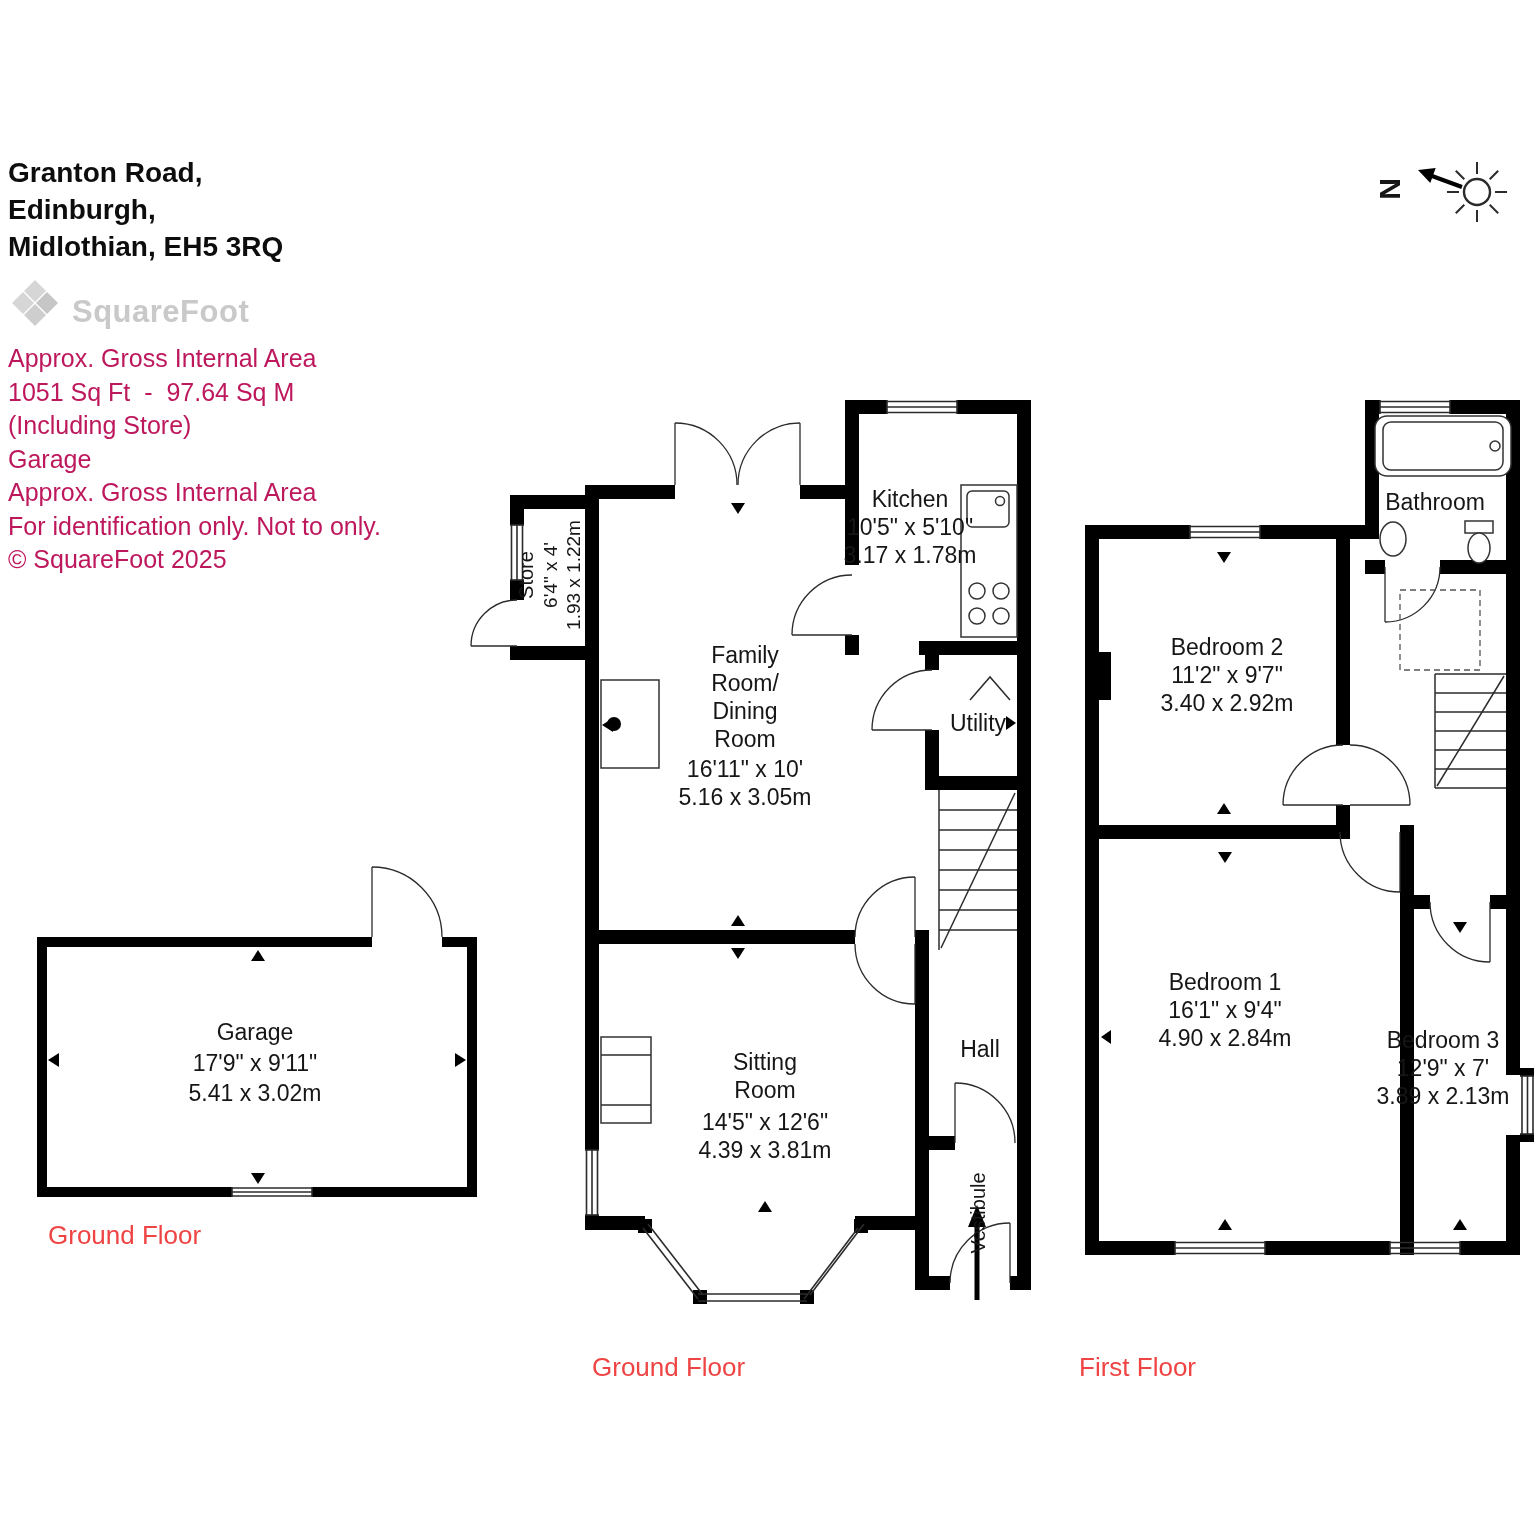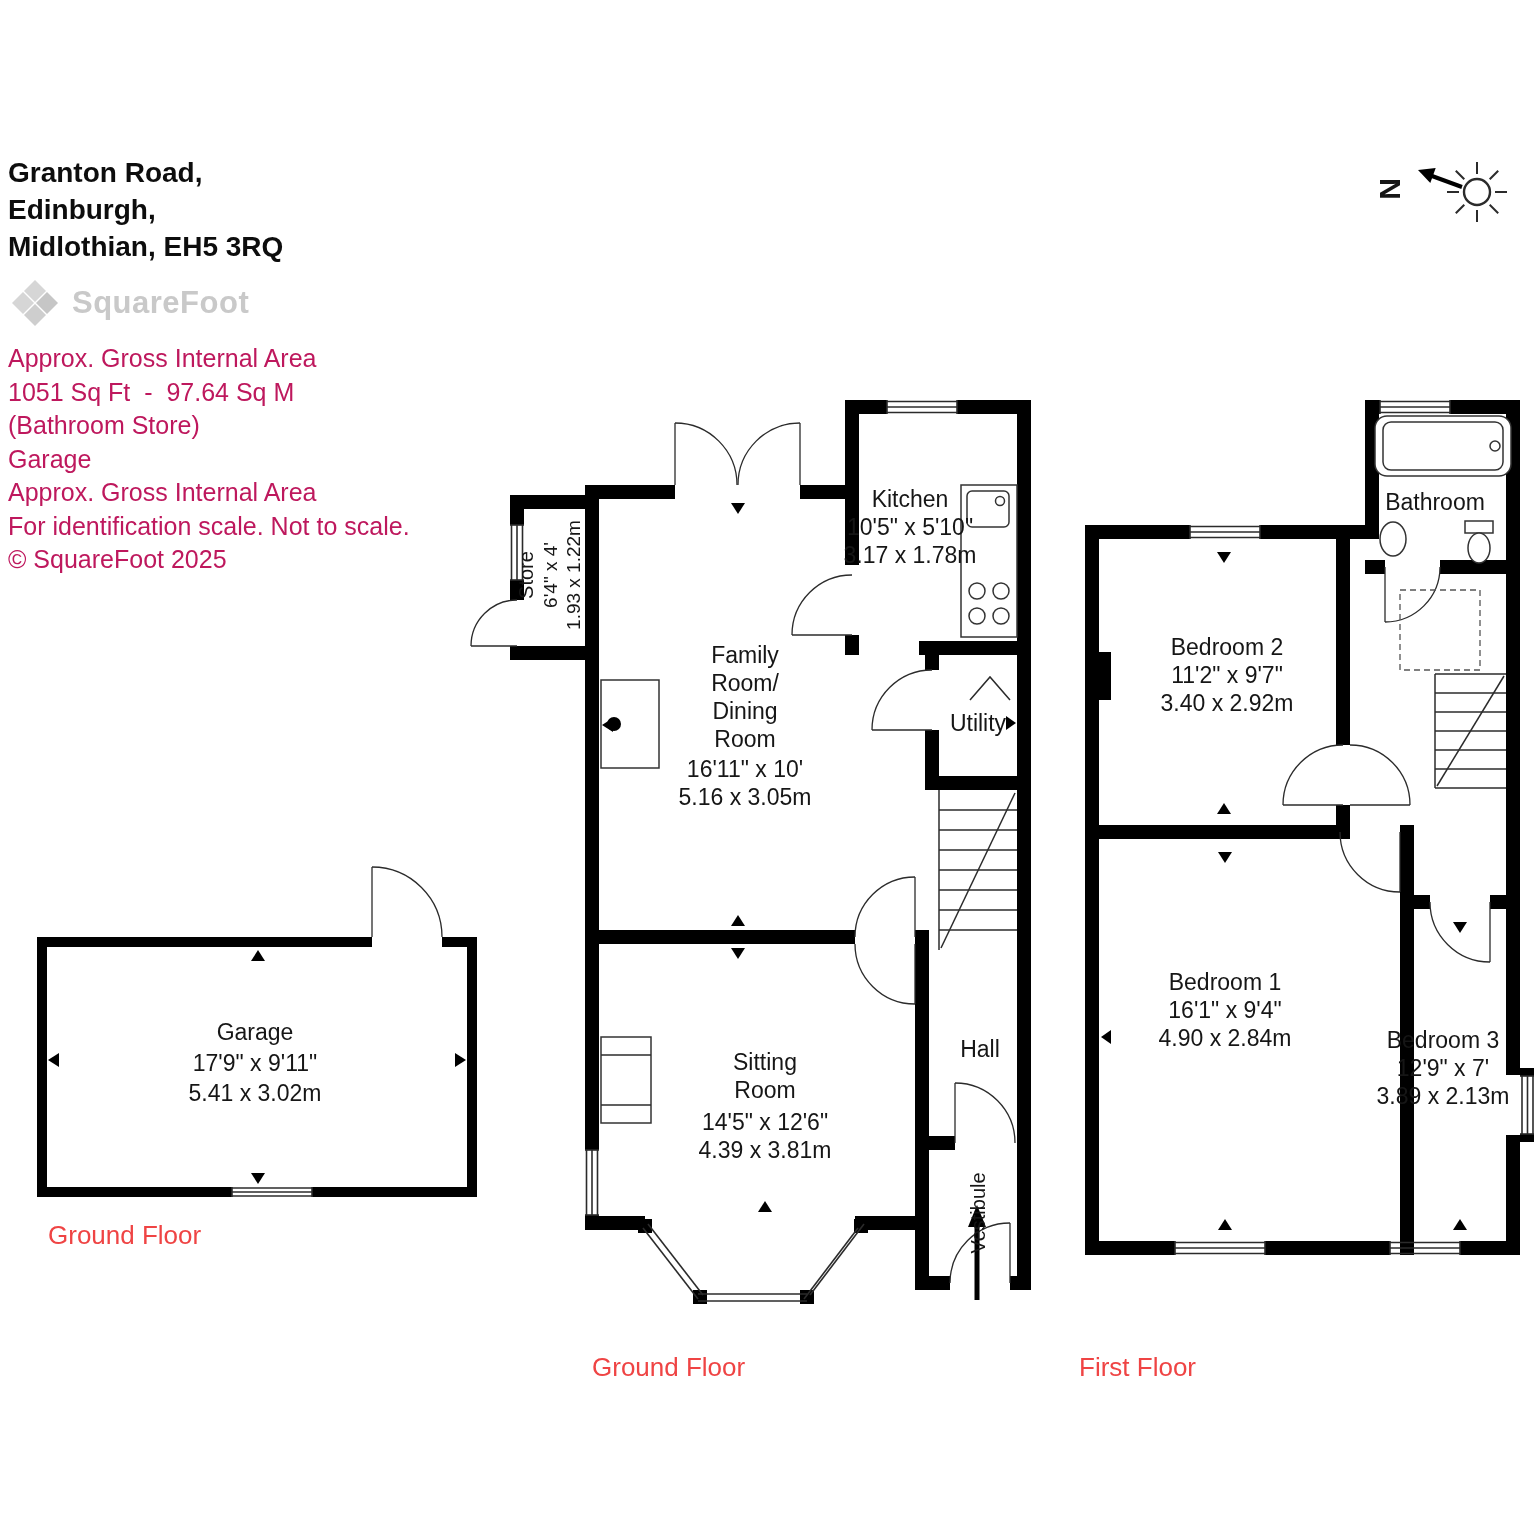--- a/index.html
+++ b/index.html
@@ -1,21 +1,21 @@
 <!DOCTYPE html>
 <html><head>
 <meta charset="utf-8">
 <title>Floor Plan</title>
 <style>
   *{margin:0;padding:0;box-sizing:border-box}
   html,body{background:#fff}
   .page{position:relative;width:1536px;height:1536px;background:#fff;overflow:hidden;
         font-family:"Liberation Sans","DejaVu Sans",sans-serif;color:#111}
   .address{position:absolute;left:8px;top:154px;font-size:28px;font-weight:bold;line-height:37px;color:#0d0d0d}
-  .logo{position:absolute;left:8px;top:276px;display:flex;align-items:center;gap:10px}
+  .logo{position:absolute;left:8px;top:276px;display:flex;align-items:flex-end;gap:10px}
   .logo-text{font-size:31px;font-weight:bold;color:#c9c9c9;letter-spacing:.5px}
   .area{position:absolute;left:8px;top:342px;font-size:25px;line-height:33.5px;color:#be185d}
   .floor-label{position:absolute;font-size:26px;color:#ef4444}
   svg.plan{position:absolute}
   svg text{font-family:"Liberation Sans","DejaVu Sans",sans-serif;fill:#161616;font-size:23px}
   .wall{fill:#000}
   .thin{stroke:#2b2b2b;stroke-width:1.5;fill:none}
   .door{stroke:#2b2b2b;stroke-width:1.3;fill:none}
   .winline{stroke:#2b2b2b;stroke-width:1.6}
   .fixture{stroke:#333;stroke-width:1.5;fill:#fff}
@@ -40,24 +40,24 @@
       <polygon points="39,16 50,27 39,38 28,27" fill="#c6c6c6"></polygon>
       <polygon points="15,16 26,27 15,38 4,27" fill="#d6d6d6"></polygon>
       <polygon points="27,28 38,39 27,50 16,39" fill="#cecece"></polygon>
     </svg>
     <span class="logo-text">SquareFoot</span>
   </div>
 
   <div class="area">
     <div>Approx. Gross Internal Area</div>
     <div>1051 Sq Ft&nbsp;&nbsp;-&nbsp;&nbsp;97.64 Sq M</div>
-    <div>(Bathroom Store)</div>
+    <div>(Including Store)</div>
     <div>Garage</div>
     <div>Approx. Gross Internal Area</div>
-    <div>For identification scale. Not to scale.</div>
+    <div>For identification only. Not to only.</div>
     <div>© SquareFoot 2025</div>
   </div>
 
   <svg class="plan" style="left:1380px;top:145px" width="150" height="100" viewBox="0 0 150 100">
     <g>
       <circle cx="97" cy="47" r="13" fill="none" stroke="#2b2b2b" stroke-width="2.4"></circle>
       <g stroke="#2b2b2b" stroke-width="2">
         <line x1="115" y1="47" x2="127" y2="47"></line>
           <line x1="109.7" y1="59.7" x2="118.2" y2="68.2"></line>
         <line x1="97" y1="65" x2="97" y2="77"></line>

